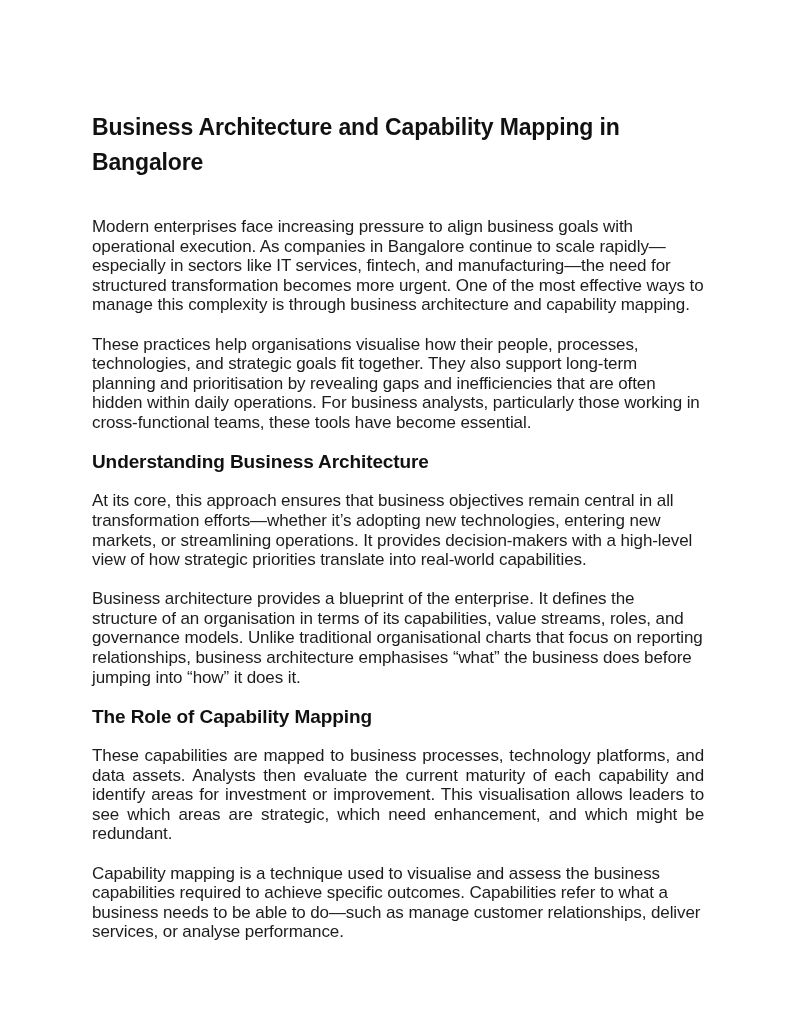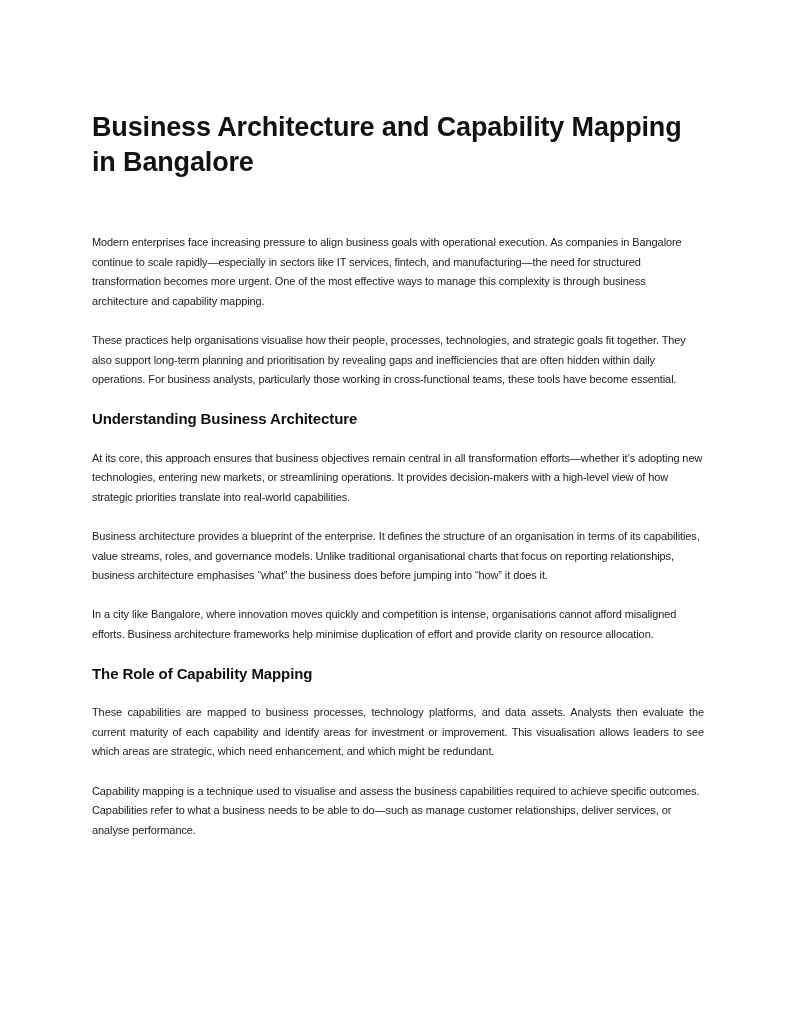--- a/index.html
+++ b/index.html
@@ -17,59 +17,58 @@
     }
     .page {
       position: absolute;
       left: 92px;
       top: 110px;
       width: 612px;
     }
     .doc-title {
       font-family: "Liberation Sans", sans-serif;
       font-weight: bold;
-      font-size: 27px;
+      font-size: 23px;
       line-height: 35px;
-      margin: 0 0 53px 0;
+      margin: 0 0 37px 0;
       color: #111111;
       letter-spacing: -0.15px;
     }
     .para {
-      font-size: 11px;
+      font-size: 17px;
       line-height: 19.6px;
       margin: 0 0 19.6px 0;
       color: #1c1c1c;
       letter-spacing: -0.1px;
     }
     .para.justify {
       text-align: justify;
     }
     .section-heading {
-      font-size: 15px;
+      font-size: 19px;
       line-height: 19.6px;
       font-weight: bold;
       margin: 0 0 19.6px 0;
       color: #111111;
       letter-spacing: -0.1px;
     }
   </style>
 </head>
 <body>
 
 <div class="page">
   <h1 class="doc-title">Business Architecture and Capability Mapping in Bangalore</h1>
 
   <p class="para">Modern enterprises face increasing pressure to align business goals with operational execution. As companies in Bangalore continue to scale rapidly—especially in sectors like IT services, fintech, and manufacturing—the need for structured transformation becomes more urgent. One of the most effective ways to manage this complexity is through business architecture and capability mapping.</p>
   <p class="para">These practices help organisations visualise how their people, processes, technologies, and strategic goals fit together. They also support long-term planning and prioritisation by revealing gaps and inefficiencies that are often hidden within daily operations. For business analysts, particularly those working in cross-functional teams, these tools have become essential.</p>
 
   <div>
     <h2 class="section-heading">Understanding Business Architecture</h2>
     <p class="para">At its core, this approach ensures that business objectives remain central in all transformation efforts—whether it’s adopting new technologies, entering new markets, or streamlining operations. It provides decision-makers with a high-level view of how strategic priorities translate into real-world capabilities.</p>
     <p class="para">Business architecture provides a blueprint of the enterprise. It defines the structure of an organisation in terms of its capabilities, value streams, roles, and governance models. Unlike traditional organisational charts that focus on reporting relationships, business architecture emphasises “what” the business does before jumping into “how” it does it.</p>
-    <p class="para">In a city like Bangalore, where innovation moves quickly and competition is intense, organisations cannot afford misaligned efforts. Business architecture frameworks help minimise duplication of effort and provide clarity on resource allocation.</p>
   </div>
 
   <div>
     <h2 class="section-heading">The Role of Capability Mapping</h2>
     <p class="para justify">These capabilities are mapped to business processes, technology platforms, and data assets. Analysts then evaluate the current maturity of each capability and identify areas for investment or improvement. This visualisation allows leaders to see which areas are strategic, which need enhancement, and which might be redundant.</p>
     <p class="para">Capability mapping is a technique used to visualise and assess the business capabilities required to achieve specific outcomes. Capabilities refer to what a business needs to be able to do—such as manage customer relationships, deliver services, or analyse performance.</p>
   </div>
 </div>
 
 </body></html>

